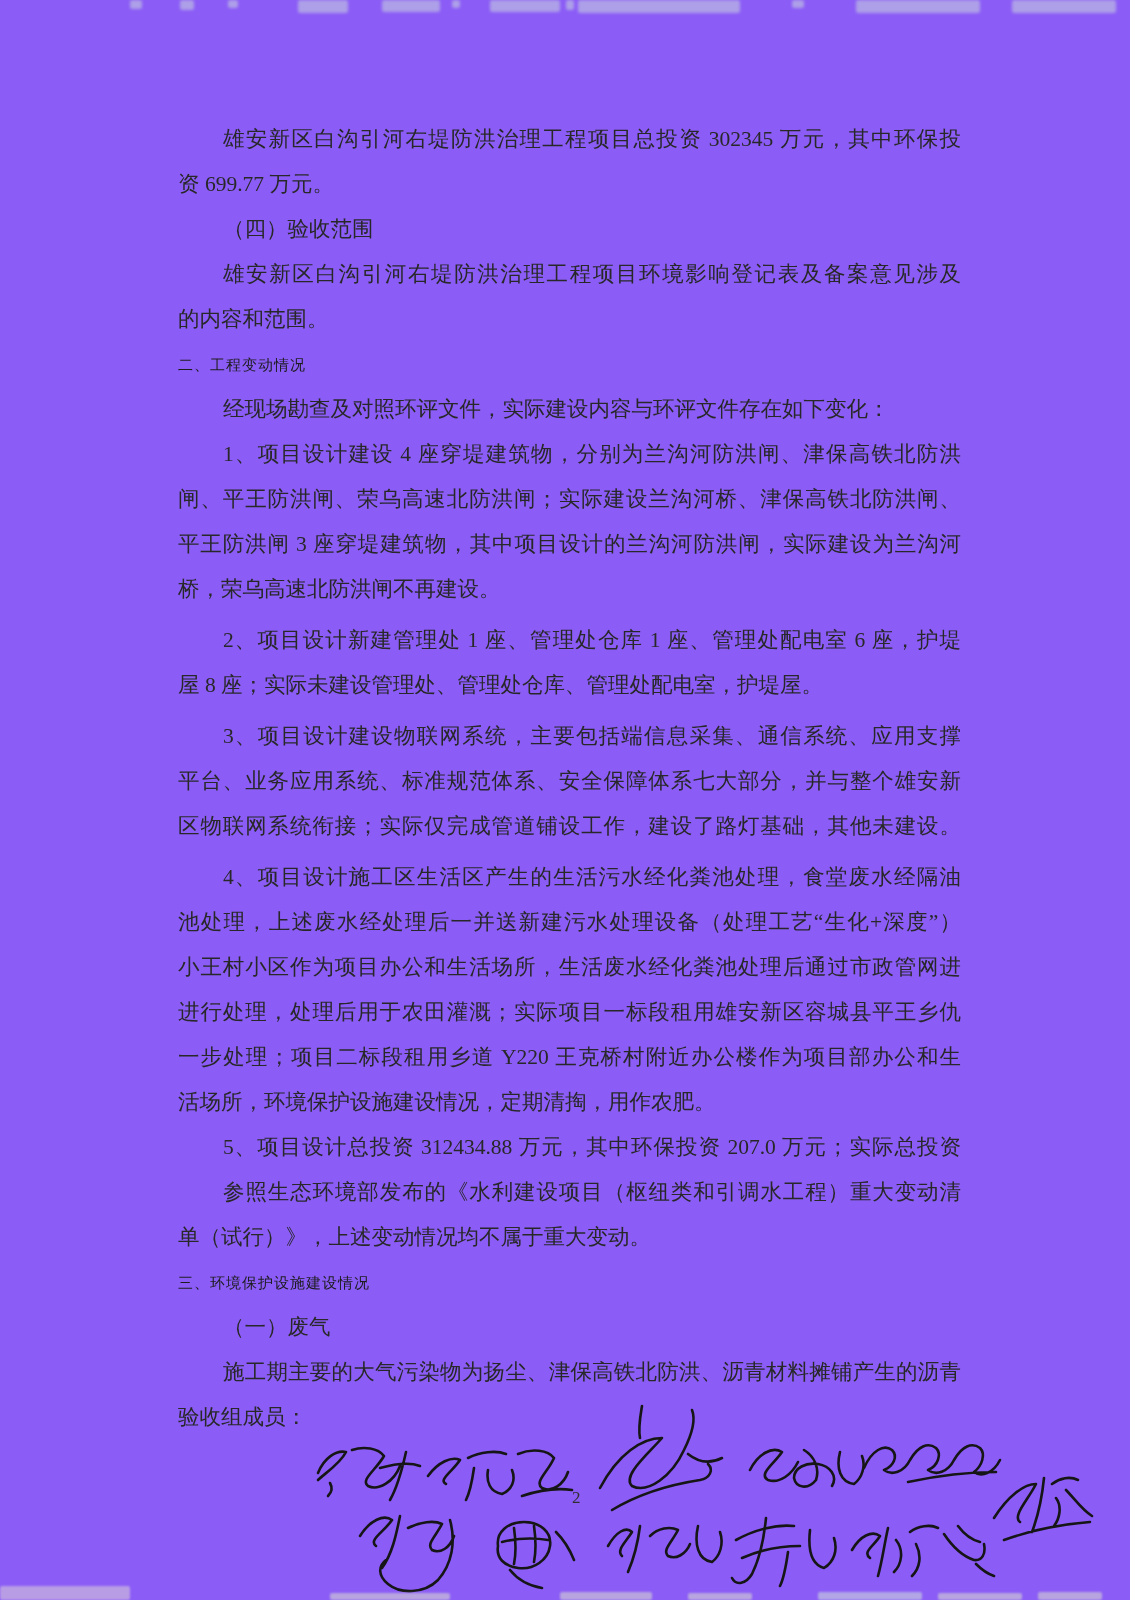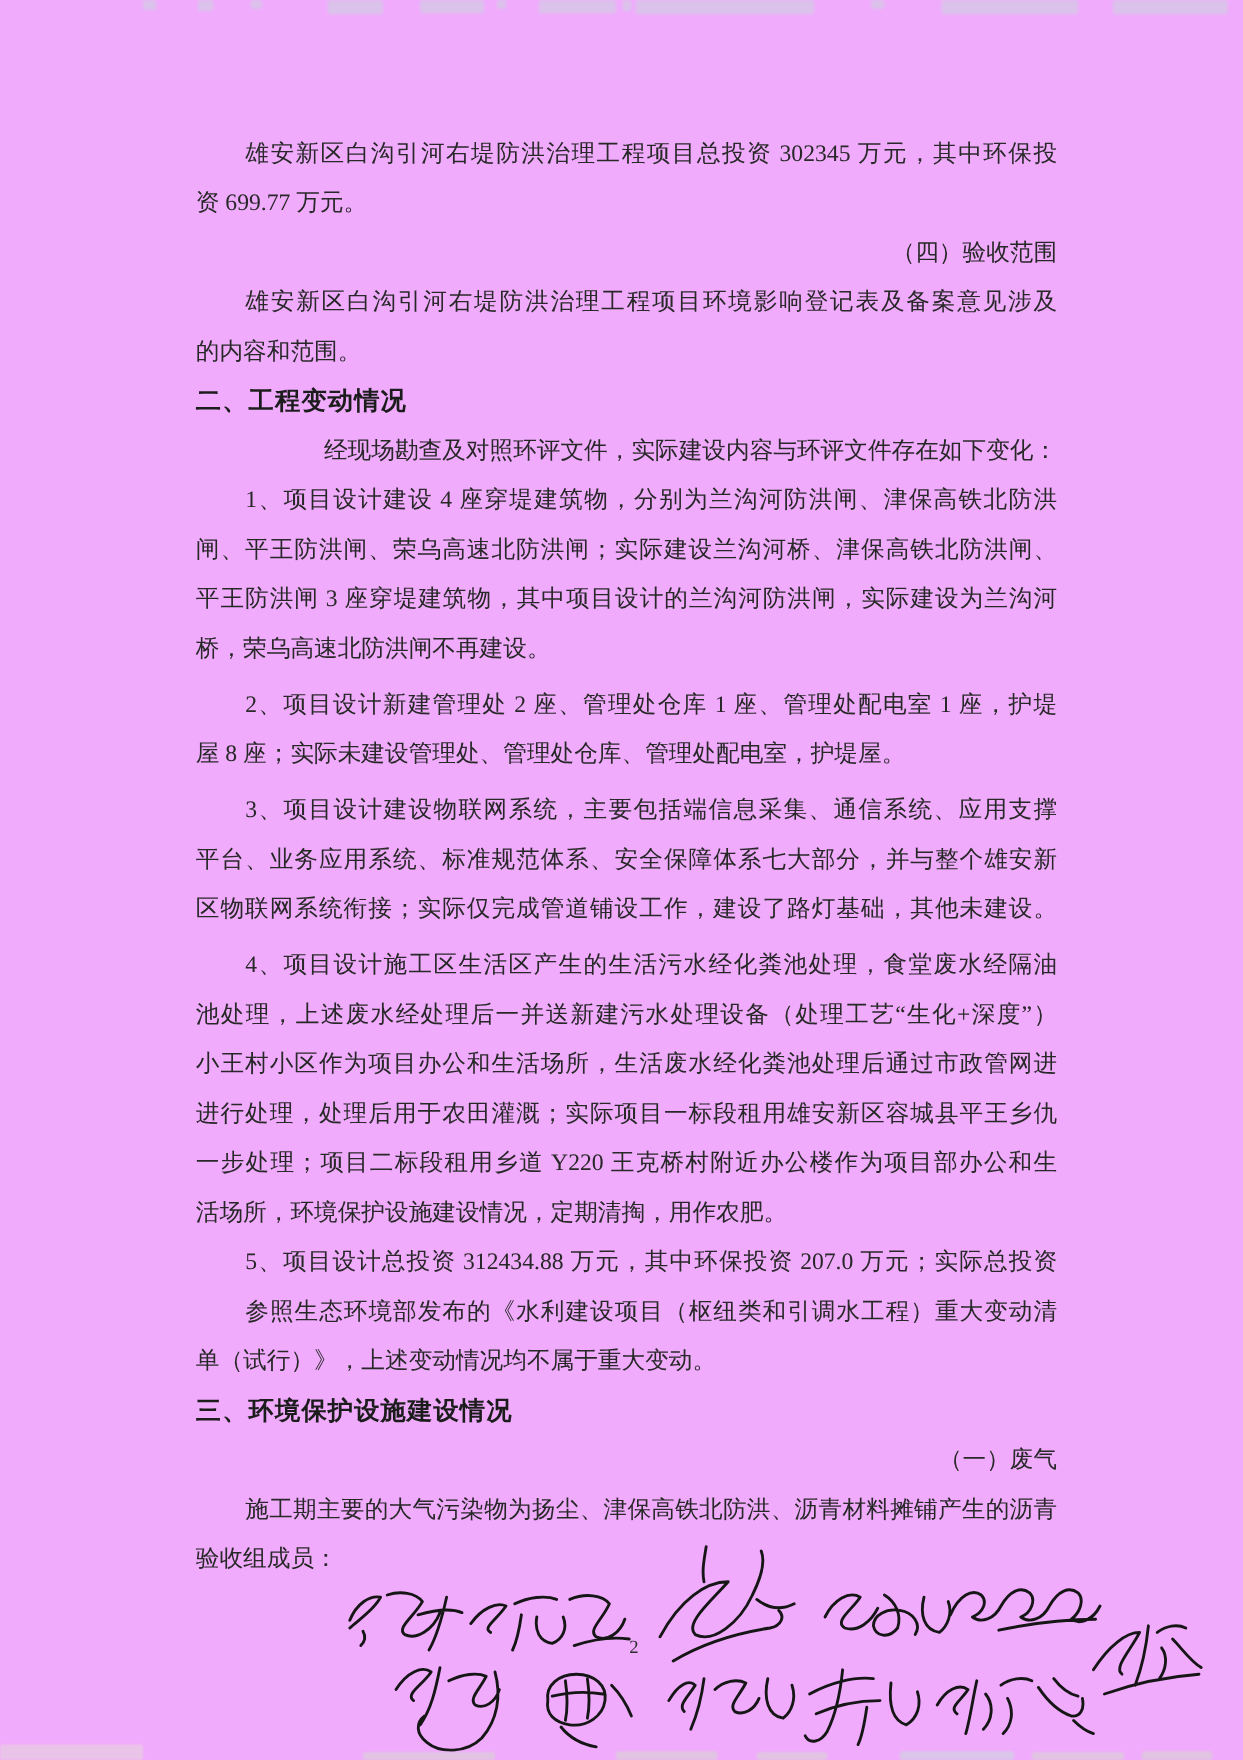--- a/index.html
+++ b/index.html
@@ -1,41 +1,41 @@
 <!DOCTYPE html>
 <html><head>
 <meta charset="utf-8">
 <style>
   html,body{margin:0;padding:0;}
   body{background:#9a9a9a;font-family:"Liberation Serif","DejaVu Serif",serif;}
   .page{
     position:relative;width:1130px;height:1600px;margin:0 auto;
-    background:#f0abfc;overflow:hidden;
+    background:#8b5cf6;overflow:hidden;
     box-shadow:0 0 6px rgba(0,0,0,.25);
   }
   
   .scan-strip span{position:absolute;border-radius:2px;filter:blur(1.5px);}
   .scan-top span{top:0;background:#c9d6dd;opacity:.55;}
   .scan-bottom span{bottom:0;background:#d6d6d1;opacity:.6;filter:blur(1px);}
 
   .textcol{
     position:absolute;left:178px;top:117px;width:783px;
     color:#282828;font-size:21.5px;
   }
   .ln{
     height:45px;line-height:45px;white-space:nowrap;overflow:visible;
   }
   .fill{
     white-space:normal;overflow:hidden;
     text-align:justify;text-align-last:justify;
   }
-  .indent{padding-left:45px;text-align:right;}
+  .indent{padding-left:45px;}
   .hd{
     font-family:"Liberation Sans","DejaVu Sans",sans-serif;
-    font-weight:700;font-size:23px;color:#1c1c1c;letter-spacing:1px;
+    font-weight:400;font-size:15px;color:#1c1c1c;letter-spacing:1px;
   }
   .pagenum{
     position:absolute;left:572px;top:1488px;
     font-size:17px;color:#2f2f2f;
   }
   .sigs{position:absolute;left:260px;top:1388px;width:860px;height:212px;}
   .sigs path{
     fill:none;stroke:#161616;stroke-width:2.6;
     stroke-linecap:round;stroke-linejoin:round;
   }
@@ -65,21 +65,21 @@
     <div class="ln">资 699.77 万元。</div>
     <div class="ln indent">（四）验收范围</div>
     <div class="ln indent fill">雄安新区白沟引河右堤防洪治理工程项目环境影响登记表及备案意见涉及</div>
     <div class="ln">的内容和范围。</div>
     <div class="ln hd">二、工程变动情况</div>
     <div class="ln indent">经现场勘查及对照环评文件，实际建设内容与环评文件存在如下变化：</div>
     <div class="ln indent fill">1、项目设计建设 4 座穿堤建筑物，分别为兰沟河防洪闸、津保高铁北防洪</div>
     <div class="ln fill">闸、平王防洪闸、荣乌高速北防洪闸；实际建设兰沟河桥、津保高铁北防洪闸、</div>
     <div class="ln fill">平王防洪闸 3 座穿堤建筑物，其中项目设计的兰沟河防洪闸，实际建设为兰沟河</div>
     <div class="ln">桥，荣乌高速北防洪闸不再建设。</div>
-    <div class="ln indent fill" style="margin-top:6px">2、项目设计新建管理处 2 座、管理处仓库 1 座、管理处配电室 1 座，护堤</div>
+    <div class="ln indent fill" style="margin-top:6px">2、项目设计新建管理处 1 座、管理处仓库 1 座、管理处配电室 6 座，护堤</div>
     <div class="ln">屋 8 座；实际未建设管理处、管理处仓库、管理处配电室，护堤屋。</div>
     <div class="ln indent fill" style="margin-top:6px">3、项目设计建设物联网系统，主要包括端信息采集、通信系统、应用支撑</div>
     <div class="ln fill">平台、业务应用系统、标准规范体系、安全保障体系七大部分，并与整个雄安新</div>
     <div class="ln fill">区物联网系统衔接；实际仅完成管道铺设工作，建设了路灯基础，其他未建设。</div>
     <div class="ln indent fill" style="margin-top:6px">4、项目设计施工区生活区产生的生活污水经化粪池处理，食堂废水经隔油</div>
     <div class="ln fill">池处理，上述废水经处理后一并送新建污水处理设备（处理工艺“生化+深度”）</div>
     <div class="ln fill">小王村小区作为项目办公和生活场所，生活废水经化粪池处理后通过市政管网进</div>
     <div class="ln fill">进行处理，处理后用于农田灌溉；实际项目一标段租用雄安新区容城县平王乡仇</div>
     <div class="ln fill">一步处理；项目二标段租用乡道 Y220 王克桥村附近办公楼作为项目部办公和生</div>
     <div class="ln">活场所，环境保护设施建设情况，定期清掏，用作农肥。</div>

